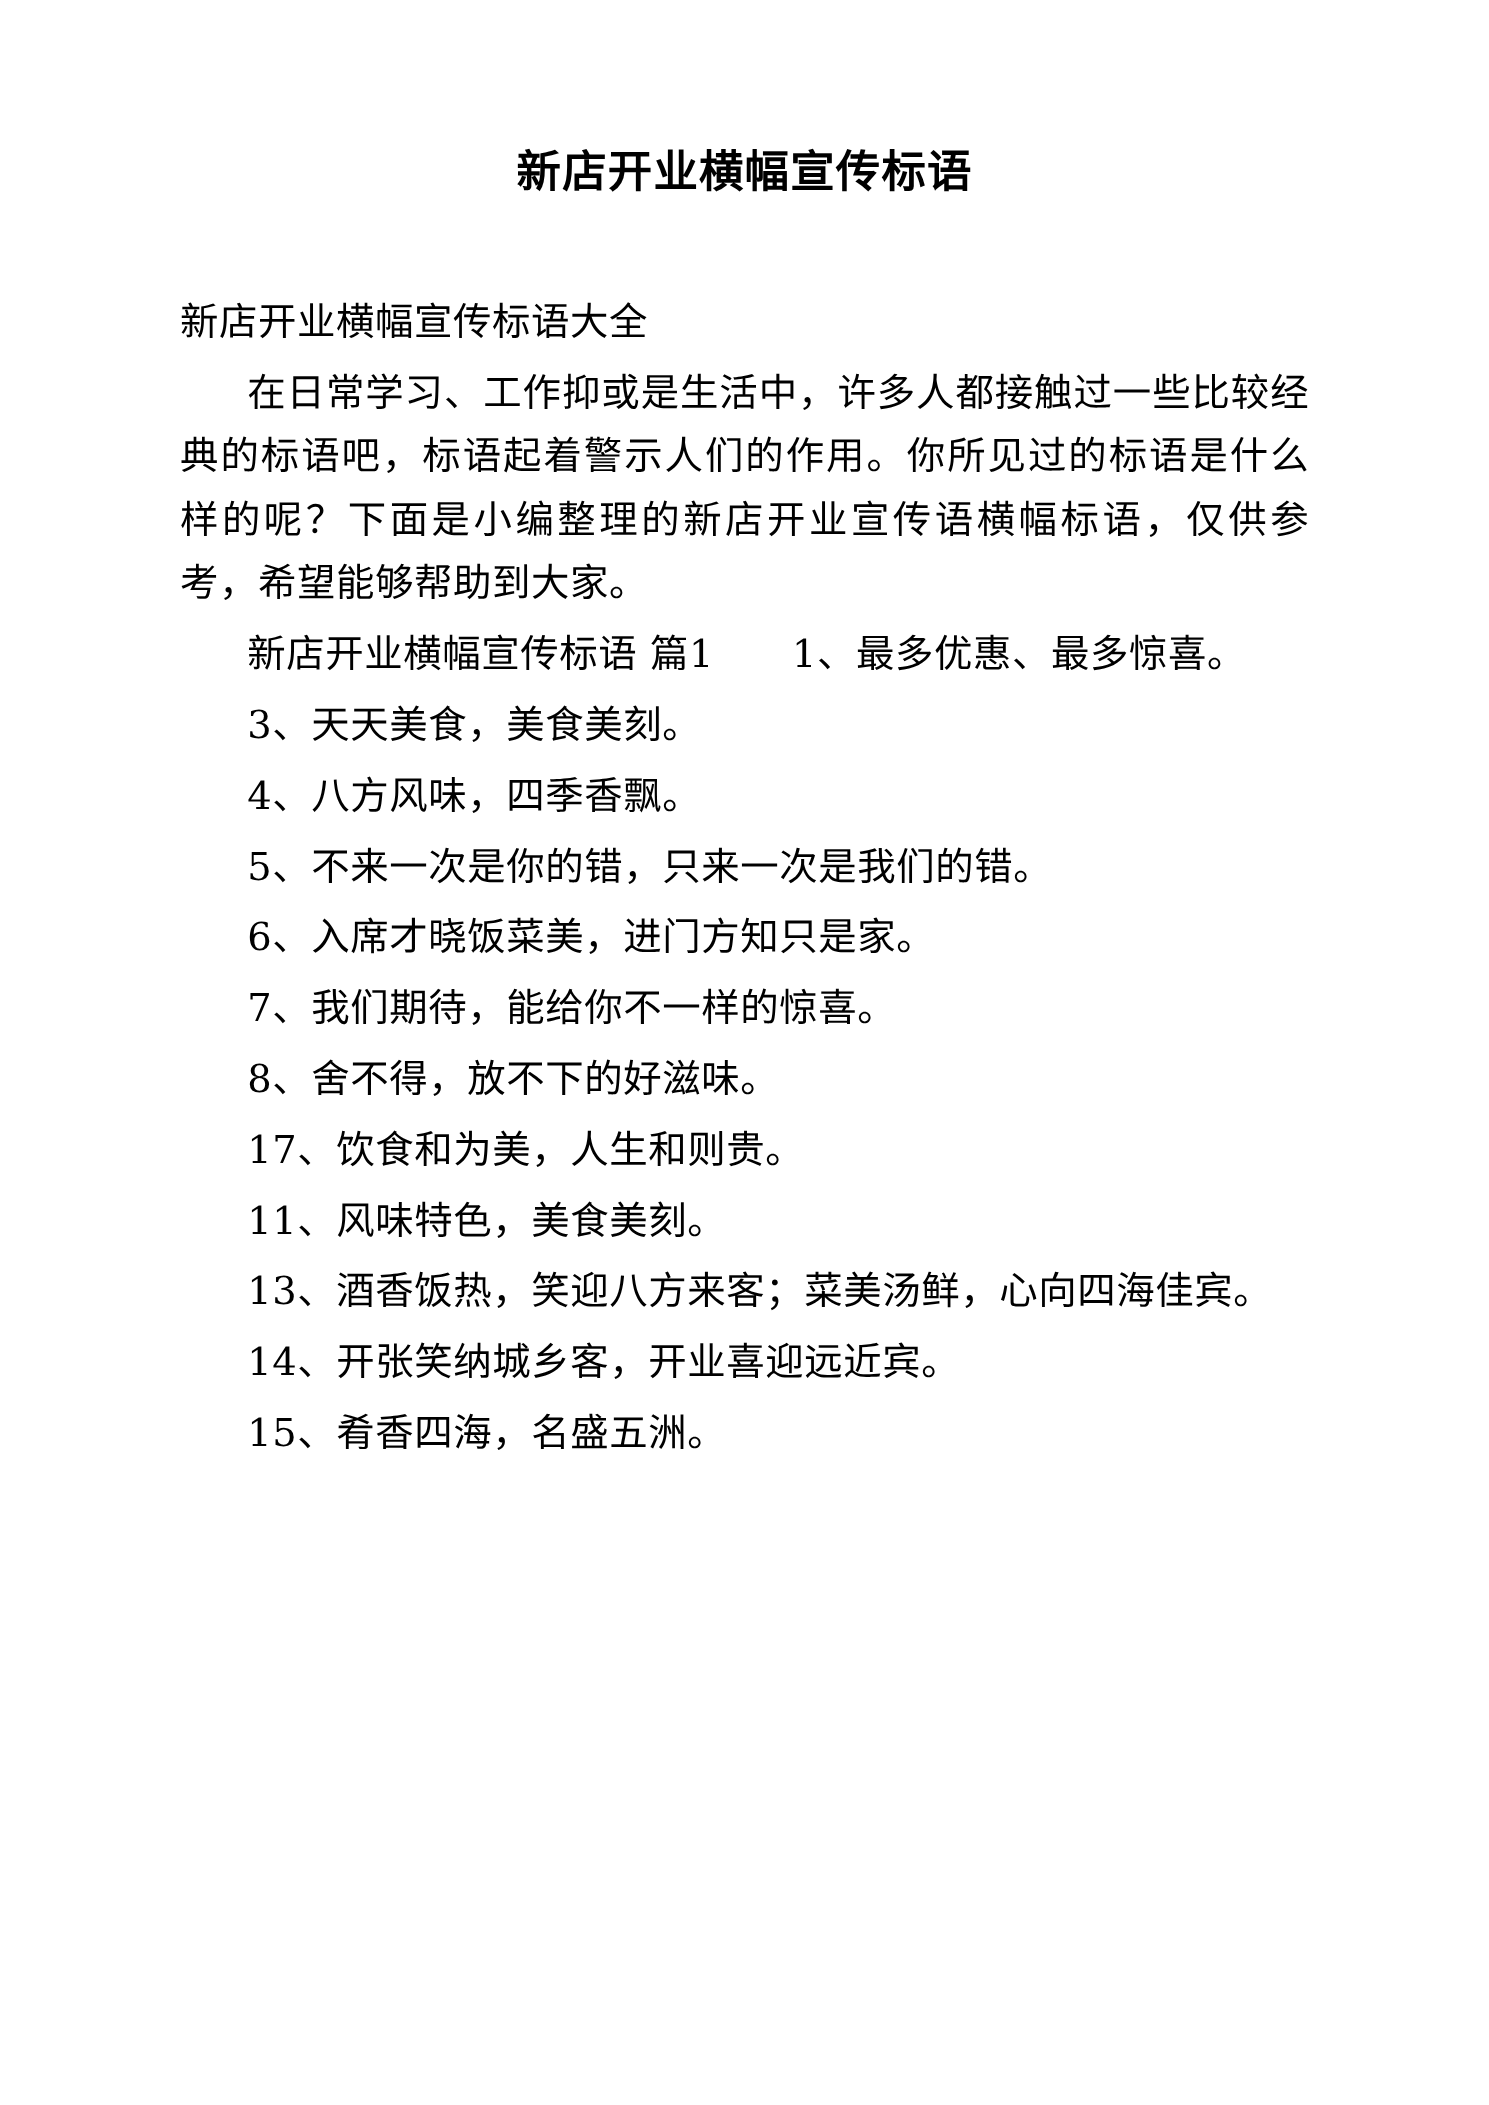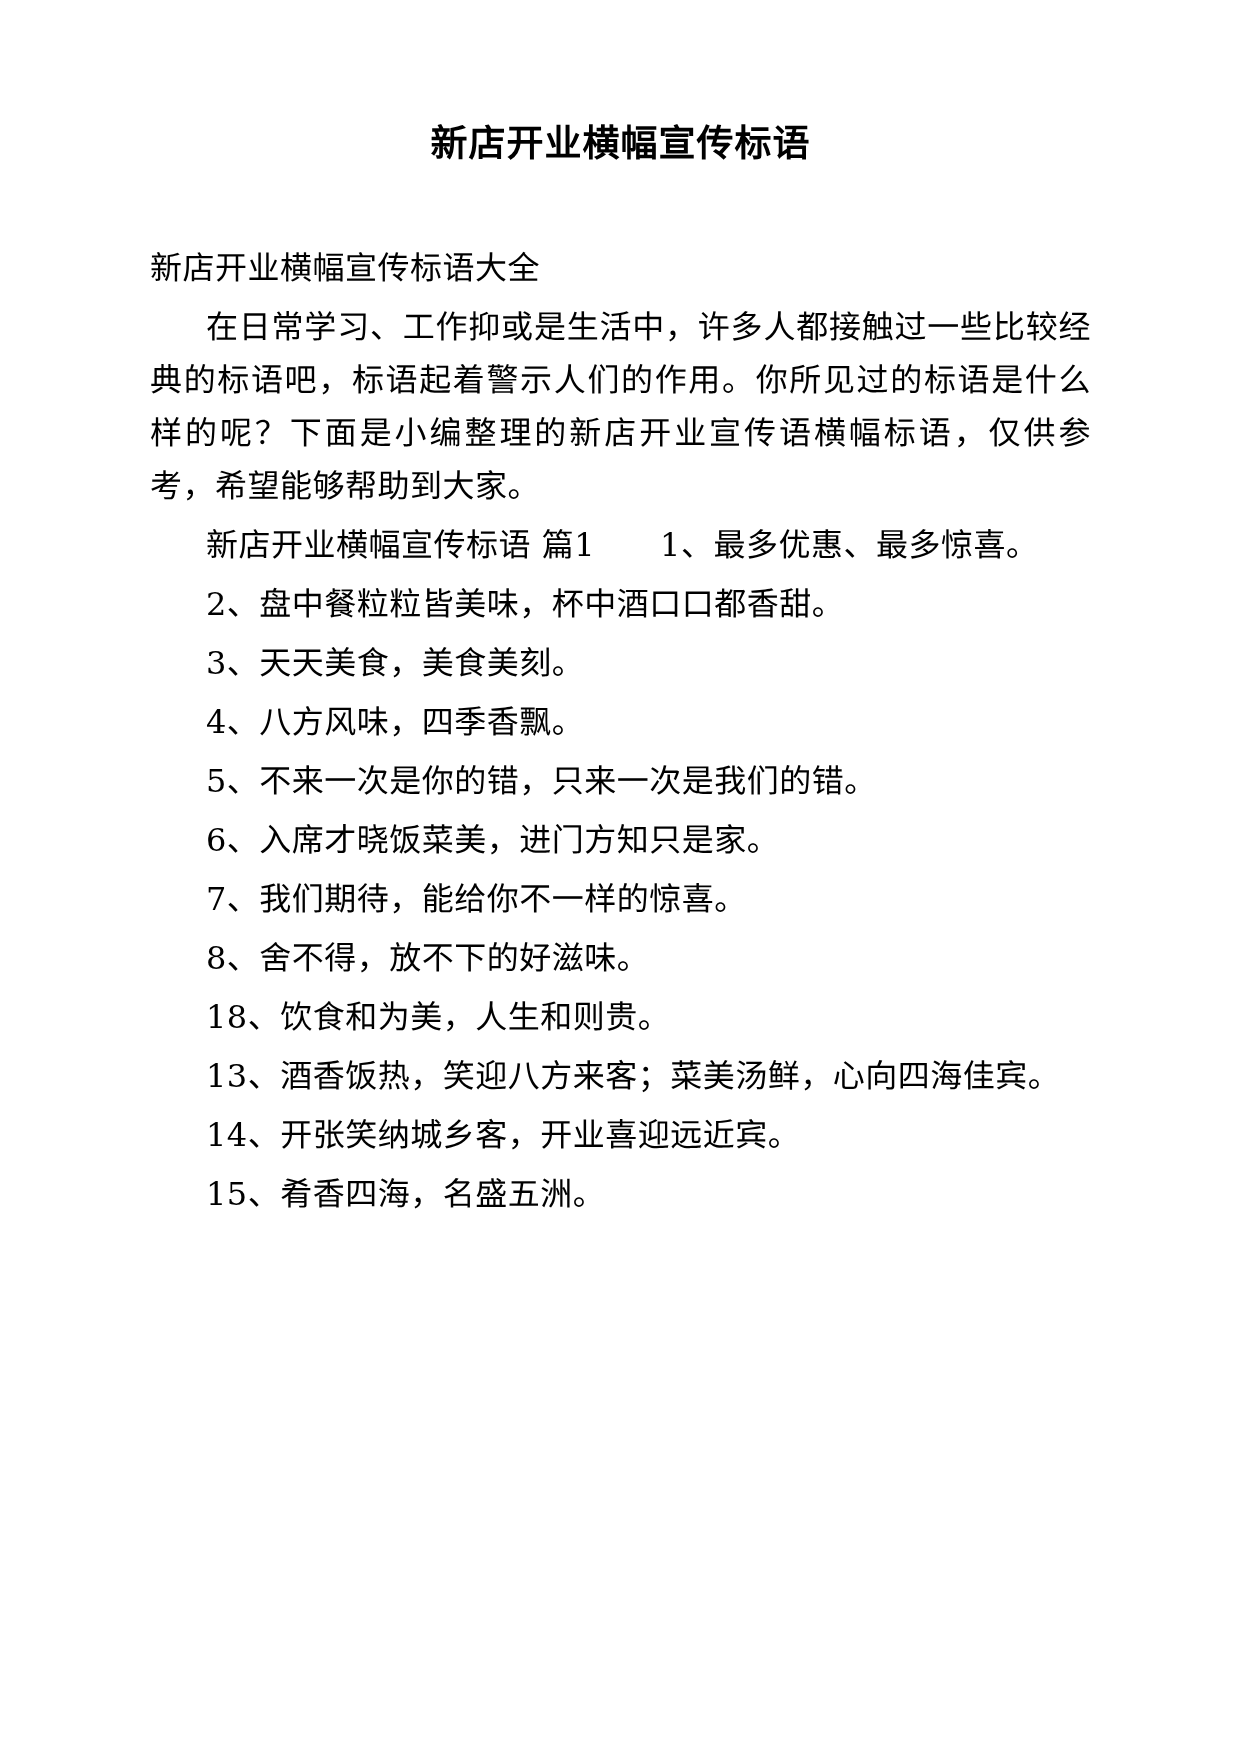--- a/index.html
+++ b/index.html
@@ -51,25 +51,25 @@
 <div class="page">
 
   <h1 class="doc-title">新店开业横幅宣传标语</h1>
 
   <p class="para noindent">新店开业横幅宣传标语大全</p>
 
   <p class="para indent">在日常学习、工作抑或是生活中，许多人都接触过一些比较经典的标语吧，标语起着警示人们的作用。你所见过的标语是什么样的呢？下面是小编整理的新店开业宣传语横幅标语，仅供参考，希望能够帮助到大家。</p>
 
   <p class="para indent">新店开业横幅宣传标语  篇1　　1、最多优惠、最多惊喜。</p>
 
-  <p class="para indent">2、盘中餐粒粒皆美味，杯中酒口口都香甜。</p>
   <p class="para indent">3、天天美食，美食美刻。</p>
   <p class="para indent">4、八方风味，四季香飘。</p>
   <p class="para indent">5、不来一次是你的错，只来一次是我们的错。</p>
   <p class="para indent">6、入席才晓饭菜美，进门方知只是家。</p>
   <p class="para indent">7、我们期待，能给你不一样的惊喜。</p>
   <p class="para indent">8、舍不得，放不下的好滋味。</p>
-  <p class="para indent">18、饮食和为美，人生和则贵。</p>
+  <p class="para indent">17、饮食和为美，人生和则贵。</p>
+  <p class="para indent">11、风味特色，美食美刻。</p>
   <p class="para indent">13、酒香饭热，笑迎八方来客；菜美汤鲜，心向四海佳宾。</p>
   <p class="para indent">14、开张笑纳城乡客，开业喜迎远近宾。</p>
   <p class="para indent">15、肴香四海，名盛五洲。</p>
 
 </div>
 
 </body></html>

